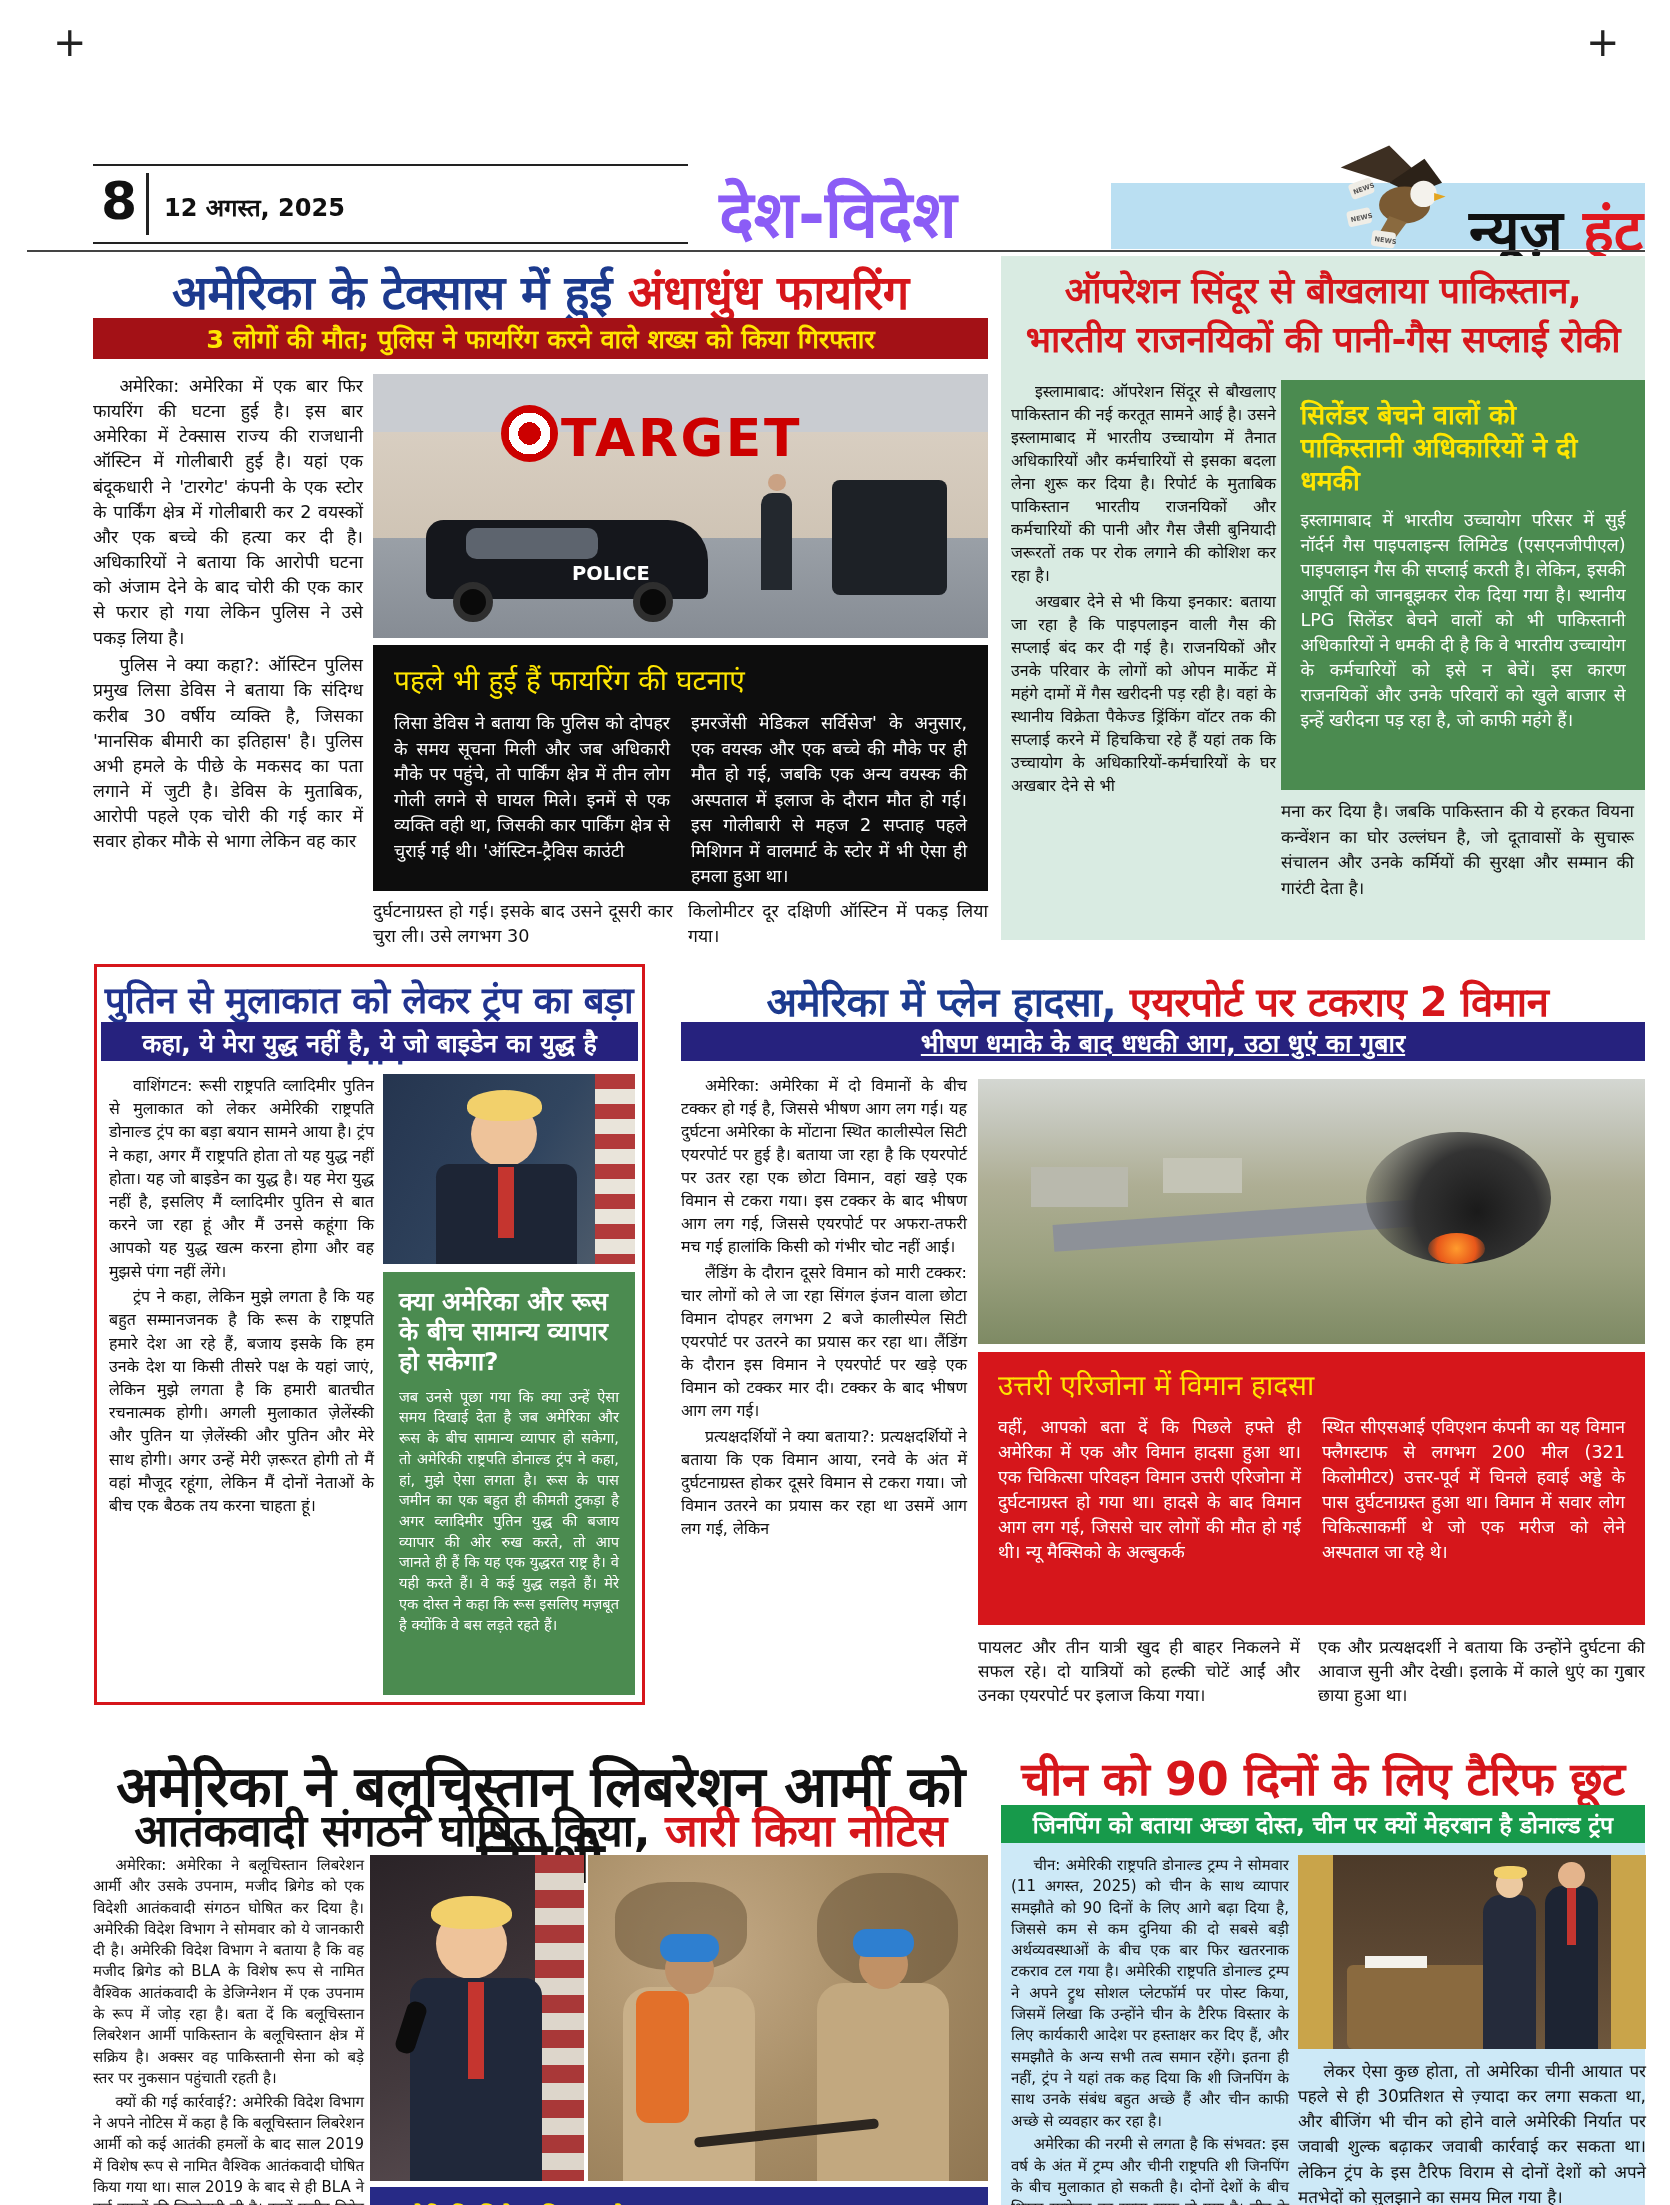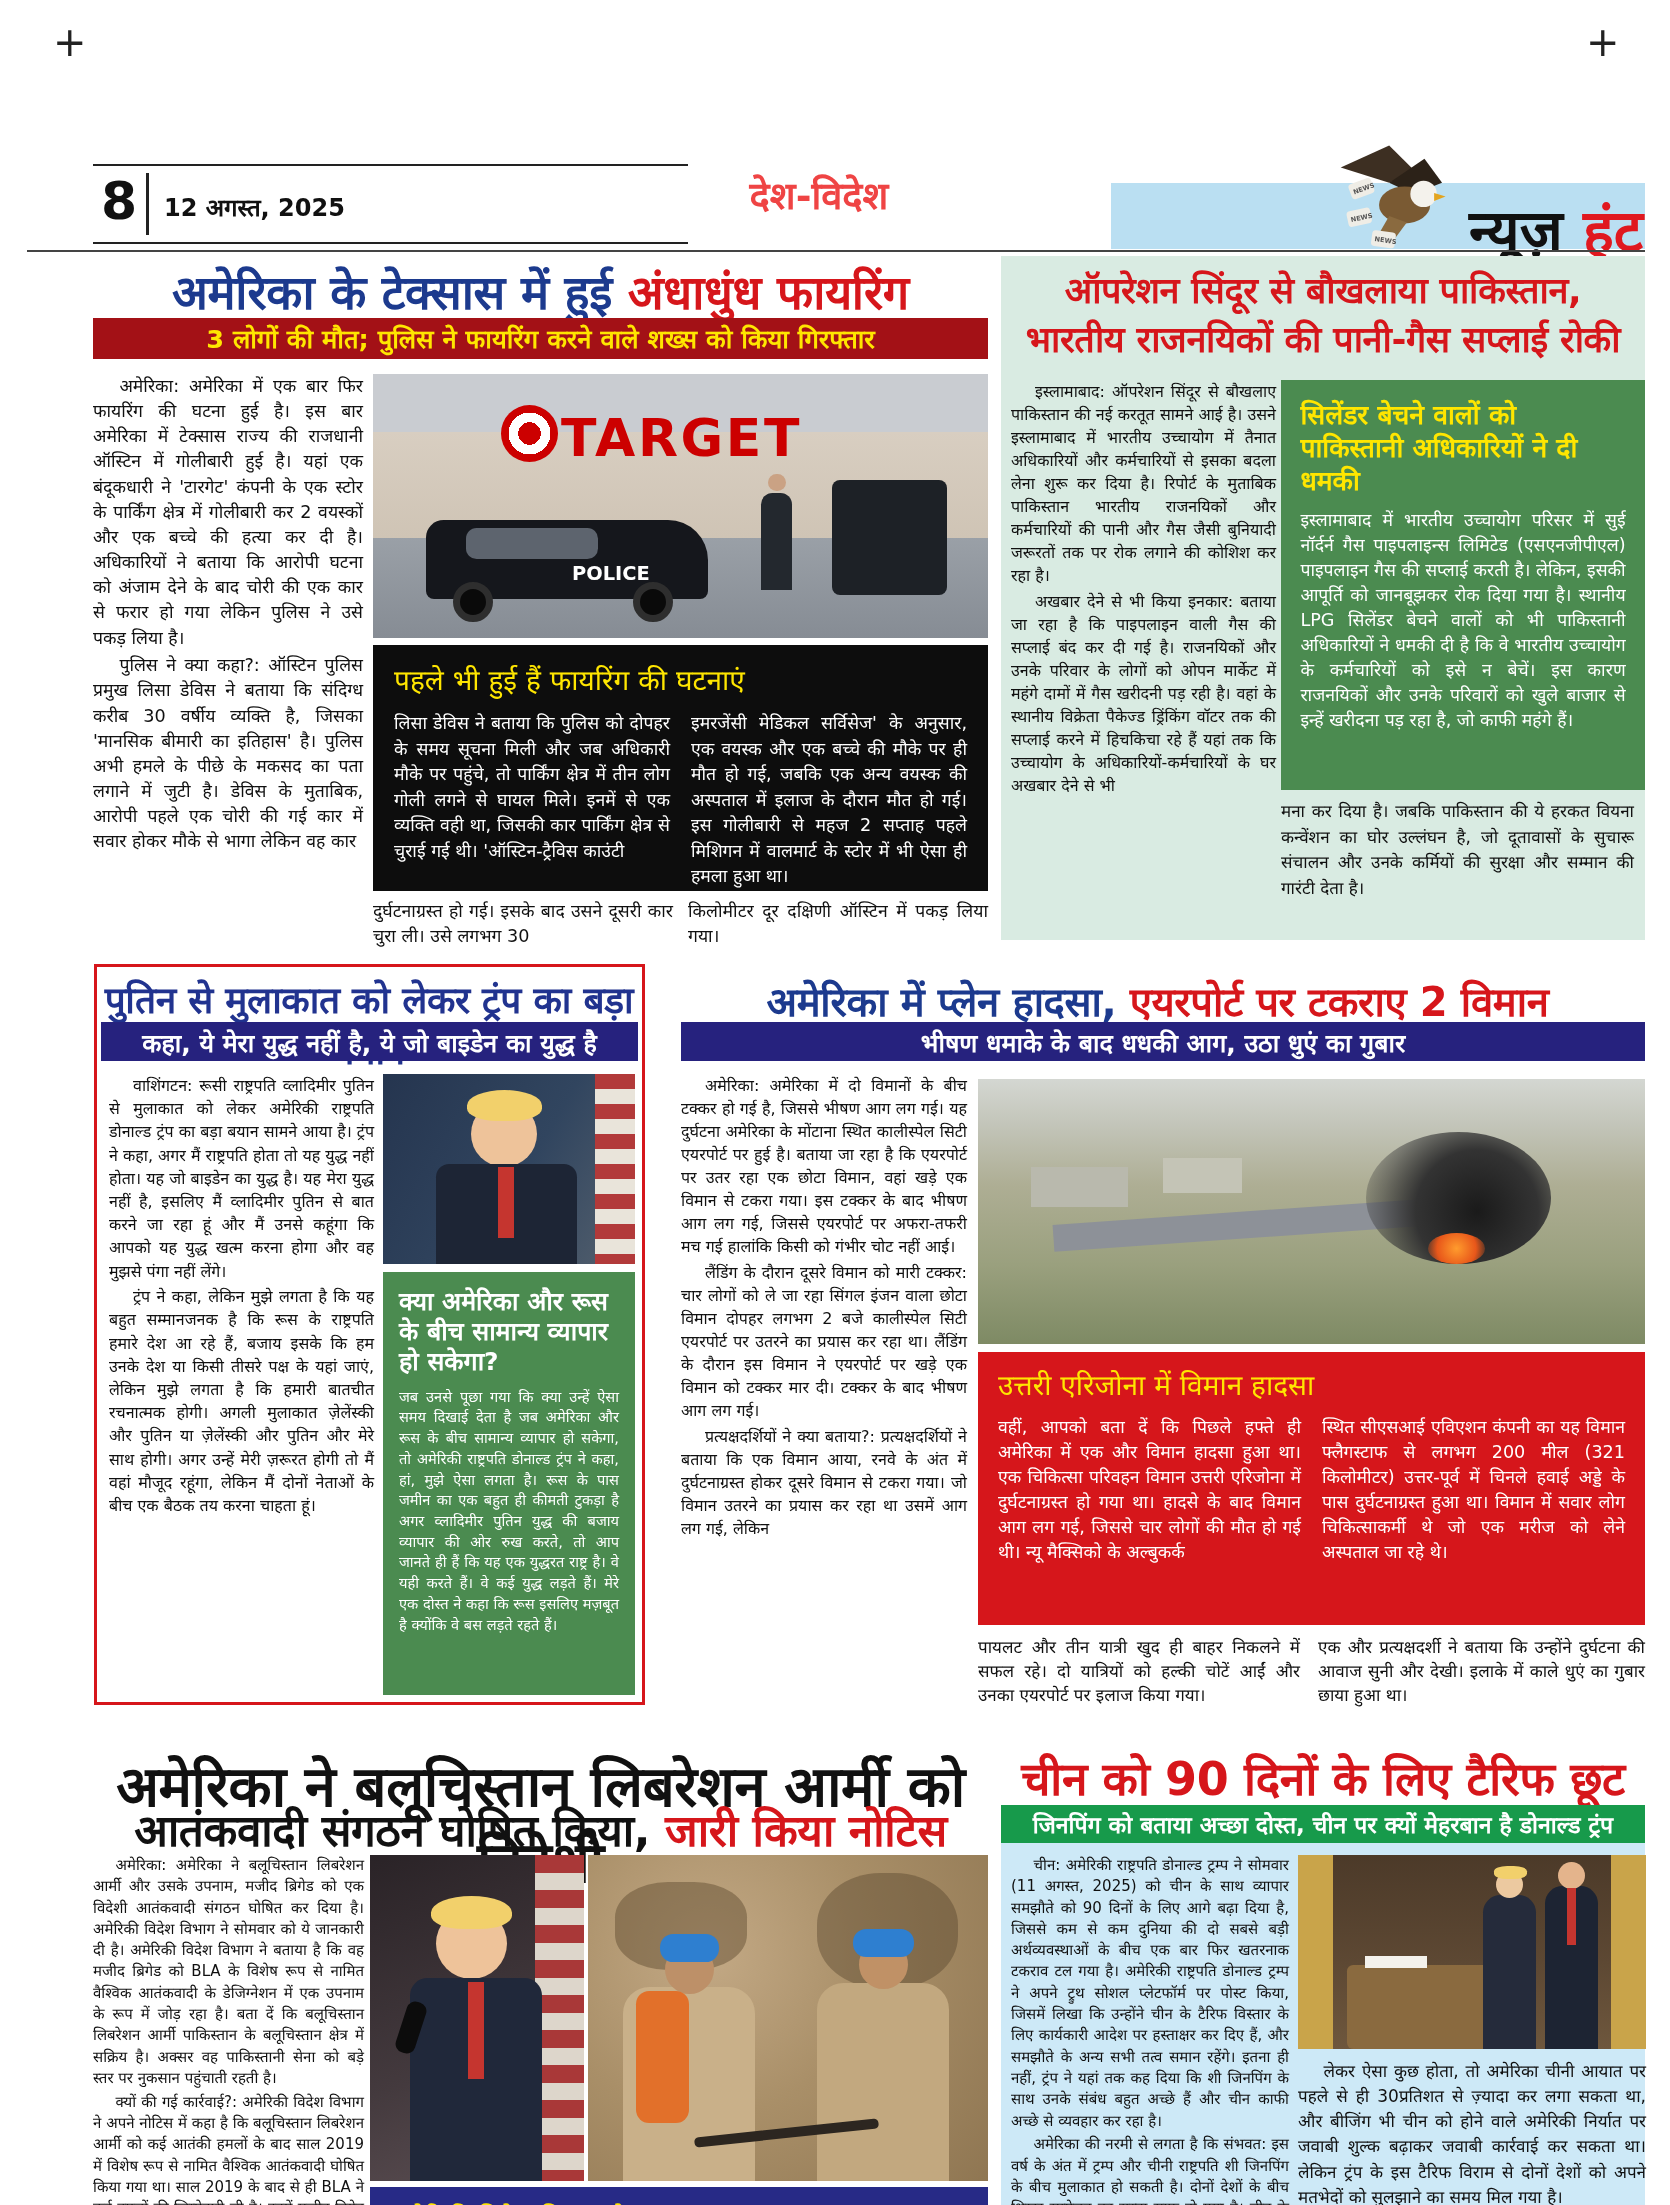--- a/index.html
+++ b/index.html
@@ -28,21 +28,21 @@
   <div class="reg" style="left:53px; top:22px;">+</div>
   <div class="reg" style="left:1586px; top:22px;">+</div>
 
   <div class="rule" style="left:93px; top:164px; width:595px; height:1.8px;"></div>
   <div class="rule" style="left:93px; top:242px; width:595px; height:1.8px;"></div>
 
   <div class="abs" style="left:101px; top:171px; font-size:52px; font-weight:bold; color:#111;">8</div>
   <div class="rule" style="left:146px; top:173px; width:2.6px; height:62px;"></div>
   <div class="abs" style="left:164px; top:190px; font-size:24px; font-weight:bold; color:#111;">12 अगस्त, 2025</div>
 
-  <div class="abs" style="left:634px; top:168px; width:370px; font-size:38px; font-weight:bold; color:#ef4444; text-align:center;">देश-विदेश</div>
+  <div class="abs" style="left:653px; top:168px; width:370px; font-size:65px; font-weight:bold; color:#8b5cf6; text-align:center;">देश-विदेश</div>
 
   <div class="abs" style="left:1111px; top:183px; width:534px; height:66px; background:#badff2;"></div>
   <div class="abs" style="left:1323px; top:141px; width:150px; height:119px;">
     <svg viewBox="0 0 340 270" width="150" height="119">
       <polygon points="40,60 150,10 210,70 150,95" fill="#3d2f22"></polygon>
       <polygon points="150,95 230,40 270,95 205,120" fill="#2c2218"></polygon>
       <ellipse cx="185" cy="145" rx="58" ry="42" fill="#7a5a33"></ellipse>
       <circle cx="228" cy="120" r="30" fill="#f4f2ec"></circle>
       <polygon points="252,118 278,126 252,136" fill="#e3a41f"></polygon>
       <polygon points="150,170 190,185 160,225 130,205" fill="#8a6a3f"></polygon>
@@ -129,21 +129,21 @@
   </div>
 
   <div class="abs" style="left:383px; top:1272px; width:252px; height:423px; background:#4b8b50; color:#fff; padding:15px 16px;">
     <div style="font-size:25px; font-weight:bold; line-height:1.2; margin-bottom:9.7px;">क्या अमेरिका और रूस के बीच सामान्य व्यापार हो सकेगा?</div>
     <div style="font-size:14.6px; line-height:1.42; text-align:justify;">जब उनसे पूछा गया कि क्या उन्हें ऐसा समय दिखाई देता है जब अमेरिका और रूस के बीच सामान्य व्यापार हो सकेगा, तो अमेरिकी राष्ट्रपति डोनाल्ड ट्रंप ने कहा, हां, मुझे ऐसा लगता है। रूस के पास जमीन का एक बहुत ही कीमती टुकड़ा है अगर व्लादिमीर पुतिन युद्ध की बजाय व्यापार की ओर रुख करते, तो आप जानते ही हैं कि यह एक युद्धरत राष्ट्र है। वे यही करते हैं। वे कई युद्ध लड़ते हैं। मेरे एक दोस्त ने कहा कि रूस इसलिए मज़बूत है क्योंकि वे बस लड़ते रहते हैं।</div>
   </div>
 
   <div class="hl" style="left:670px; top:973px; width:975px; font-size:40px;">
     <span class="blue">अमेरिका में प्लेन हादसा, </span><span class="red">एयरपोर्ट पर टकराए 2 विमान</span>
   </div>
-  <div class="bar" style="left:681px; top:1022px; width:964px; height:39px; background:#26227e; color:#fff; font-size:25px;">भीषण धमाके के बाद धधकी आग, उठा धुएं का गुबार</div>
+  <div class="bar" style="left:681px; top:1022px; width:964px; height:39px; background:#26227e; color:#fff; font-size:25px;text-decoration:underline;">भीषण धमाके के बाद धधकी आग, उठा धुएं का गुबार</div>
 
   <div class="col" style="left:681px; top:1074px; width:286px; font-size:16px; line-height:1.44;">
       <p class="para">अमेरिका: अमेरिका में दो विमानों के बीच टक्कर हो गई है, जिससे भीषण आग लग गई। यह दुर्घटना अमेरिका के मोंटाना स्थित कालीस्पेल सिटी एयरपोर्ट पर हुई है। बताया जा रहा है कि एयरपोर्ट पर उतर रहा एक छोटा विमान, वहां खड़े एक विमान से टकरा गया। इस टक्कर के बाद भीषण आग लग गई, जिससे एयरपोर्ट पर अफरा-तफरी मच गई हालांकि किसी को गंभीर चोट नहीं आई।</p>
       <p class="para">लैंडिंग के दौरान दूसरे विमान को मारी टक्कर: चार लोगों को ले जा रहा सिंगल इंजन वाला छोटा विमान दोपहर लगभग 2 बजे कालीस्पेल सिटी एयरपोर्ट पर उतरने का प्रयास कर रहा था। लैंडिंग के दौरान इस विमान ने एयरपोर्ट पर खड़े एक विमान को टक्कर मार दी। टक्कर के बाद भीषण आग लग गई।</p>
       <p class="para">प्रत्यक्षदर्शियों ने क्या बताया?: प्रत्यक्षदर्शियों ने बताया कि एक विमान आया, रनवे के अंत में दुर्घटनाग्रस्त होकर दूसरे विमान से टकरा गया। जो विमान उतरने का प्रयास कर रहा था उसमें आग लग गई, लेकिन</p>
     </div>
 
   <div class="photo" style="left:978px; top:1079px; width:667px; height:265px; background:linear-gradient(180deg,#d4d7d2 0%,#c2c4b8 18%,#aeae94 40%,#9aa07e 70%,#7e8a64 100%);">
     <div class="abs" style="left:75px; top:132px; width:397px; height:26.5px; background:#8d9198; transform:rotate(-4deg);"></div>
     <div class="abs" style="left:53px; top:88px; width:97px; height:40px; background:#b9b9ad;"></div>

